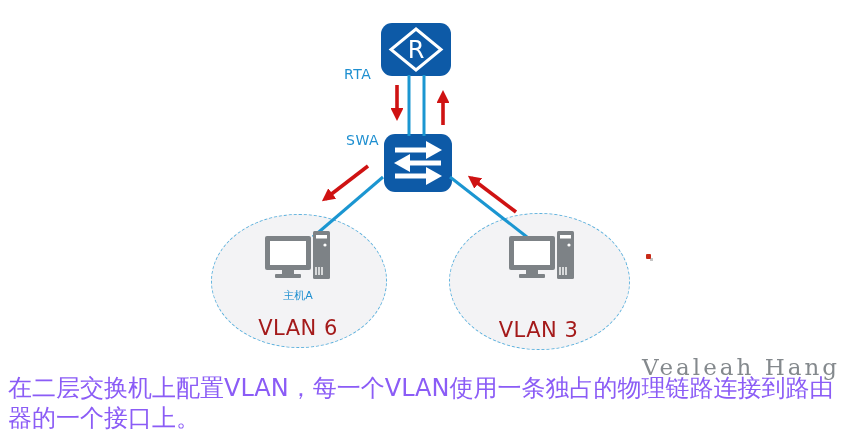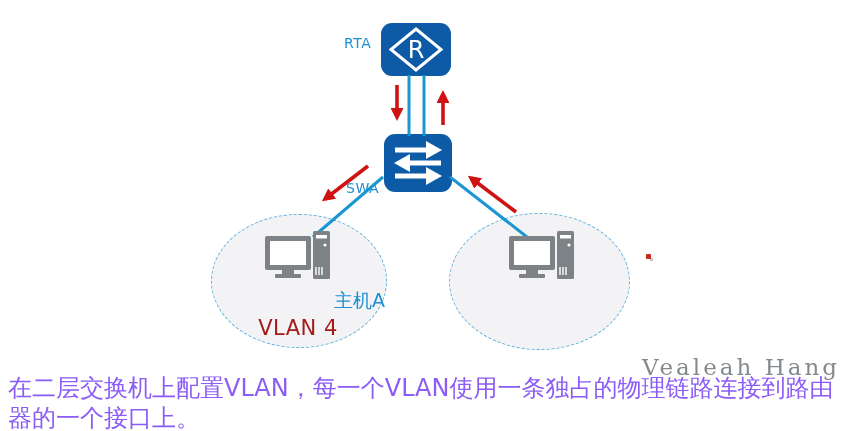--- a/index.html
+++ b/index.html
@@ -11,38 +11,38 @@
   .node{
     position:absolute;background:#0d5aa7;border-radius:11px;
     display:flex;align-items:center;justify-content:center;
   }
   .node-router{left:381px;top:23px;width:70px;height:53px;}
   .node-switch{left:384px;top:134px;width:68px;height:58px;}
   
   .dev-label{
     position:absolute;color:#1e8fd0;font-size:14px;letter-spacing:.5px;
   }
-  .lbl-rta{left:344px;top:35px;text-align:center;}
-  .lbl-swa{left:346px;top:132px;margin-top:48px;}
+  .lbl-rta{left:344px;top:66px;text-align:center;}
+  .lbl-swa{left:346px;top:132px;}
   
   .zone{
     position:absolute;border:1px dashed #5db1dd;border-radius:50%;
     background:#f3f3f5;
   }
   .zone-left{left:211px;top:214px;width:174px;height:132px;}
   .zone-right{left:449px;top:213px;width:179px;height:135px;}
   
   .connectors{position:absolute;left:0;top:0;width:856px;height:431px;z-index:2;pointer-events:none;}
   
   .host-icon{position:absolute;z-index:3;}
   .host-icon-a{left:265px;top:231px;}
   .host-icon-b{left:509px;top:231px;}
   
   .host-label{
-    position:absolute;color:#1e8fd0;font-size:19px;text-align:right;z-index:3;
+    position:absolute;color:#1e8fd0;font-size:11px;text-align:center;z-index:3;
   }
   .host-label-a{left:211px;top:288px;width:174px;}
   .host-label-b{left:449px;top:290px;width:179px;}
   .vlan-label{
     position:absolute;color:#a41a1a;font-size:21px;text-align:center;z-index:3;letter-spacing:.5px;
   }
   .vlan-label-left{left:211px;top:316px;width:174px;}
   .vlan-label-right{left:449px;top:318px;width:179px;}
   
   .caption{
@@ -133,21 +133,22 @@
       <rect x="48" y="0" width="17" height="48" rx="1.5" fill="#7d8286"></rect>
       <rect x="51" y="4" width="11" height="3.5" fill="#ffffff"></rect>
       <circle cx="60" cy="14" r="1.6" fill="#ffffff"></circle>
       <line x1="51" y1="36" x2="51" y2="44" stroke="#ffffff" stroke-width="1.4"></line>
       <line x1="54" y1="36" x2="54" y2="44" stroke="#ffffff" stroke-width="1.4"></line>
       <line x1="57" y1="36" x2="57" y2="44" stroke="#ffffff" stroke-width="1.4"></line>
     </svg>
   </div>
 
   <div class="host-label host-label-a">主机A</div>
-  <div class="vlan-label vlan-label-left">VLAN 4</div>
+  <div class="vlan-label vlan-label-left">VLAN 6</div>
+  <div class="vlan-label vlan-label-right">VLAN 3</div>
 
   <div class="red-dot"></div>
 
   <div class="watermark">Vealeah Hang</div>
 
   <div class="caption">在二层交换机上配置VLAN，每一个VLAN使用一条独占的物理链路连接到路由器的一个接口上。</div>
 
 </div>
 
 </body></html>

